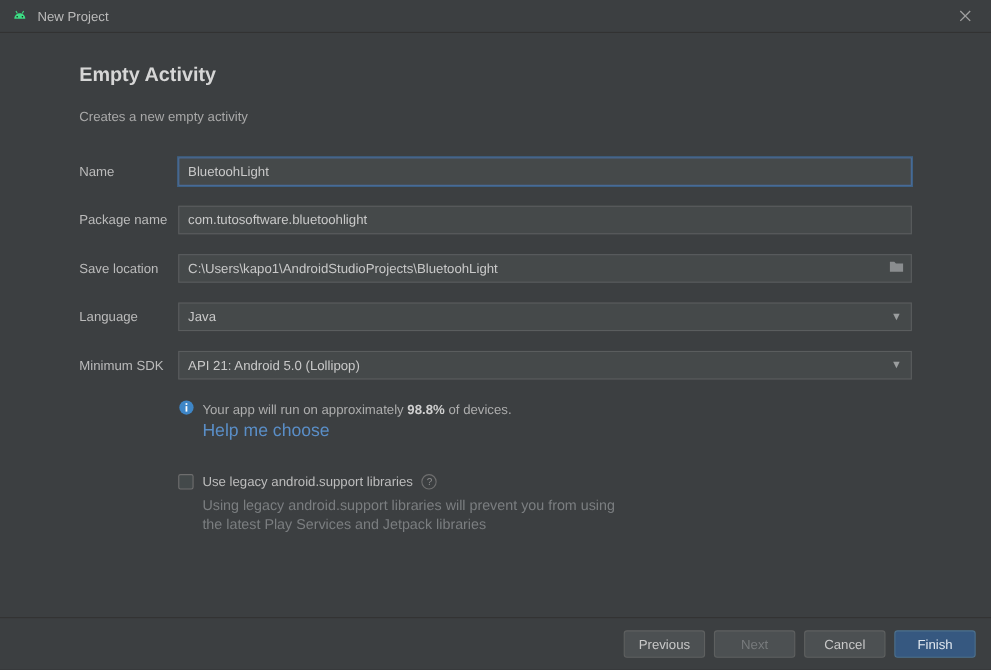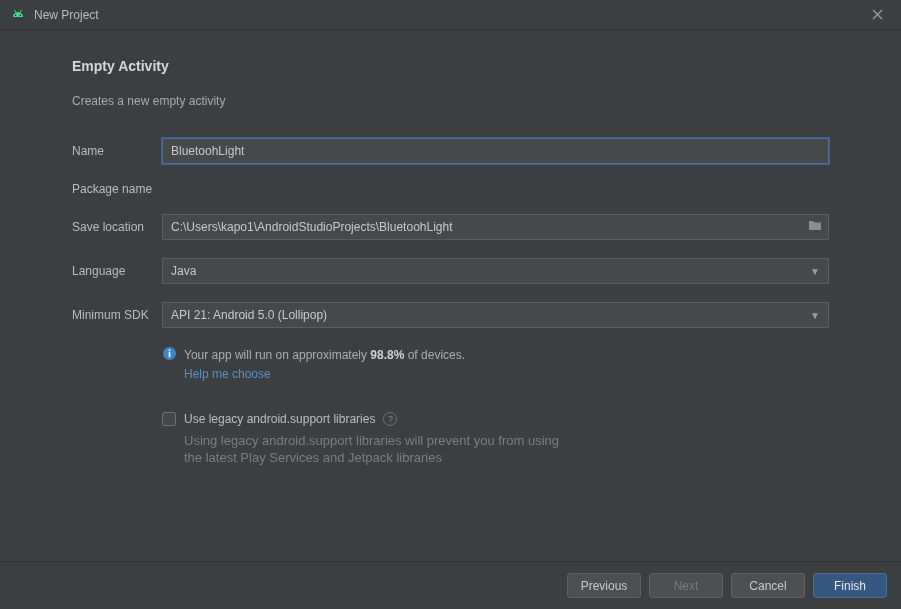--- a/index.html
+++ b/index.html
@@ -3,35 +3,35 @@
 <meta charset="utf-8">
 <style>
   * { box-sizing: border-box; margin: 0; padding: 0; }
   html, body { width: 901px; height: 609px; background: #111; font-family: "Segoe UI", Arial, sans-serif; color: #bababa; overflow: hidden; }
   .dialog { width: 901px; height: 609px; background: #3c3f41; position: relative; display: flex; flex-direction: column; }
   .titlebar { height: 30px; display: flex; align-items: center; padding: 0 8px 0 10px; background: #3c3f41; border-bottom: 1px solid #323232; }
   .titlebar .logo { width: 16px; height: 16px; margin-right: 8px; display: flex; align-items: center; justify-content: center; }
   .titlebar .title { font-size: 12px; color: #bbbbbb; flex: 1; }
   .titlebar .winbtn { width: 32px; height: 30px; display: flex; align-items: center; justify-content: center; color: #a0a0a0; }
   .content { flex: 1; padding: 28px 72px 0 72px; overflow: hidden; }
-  .heading { font-size: 14px; color: #d6d6d6; font-weight: 600; margin-bottom: 20px; }
+  .heading { font-size: 18px; color: #d6d6d6; font-weight: 600; margin-bottom: 20px; }
   .subheading { font-size: 12px; color: #a9a9a9; margin-bottom: 30px; }
   .row { display: flex; align-items: center; margin-bottom: 18px; }
   .label { width: 90px; font-size: 12px; color: #bbbbbb; flex-shrink: 0; }
   .field { flex: 1; height: 26px; background: #45494a; border: 1px solid #5a5d5e; color: #c9c9c9; font-size: 12px; padding: 0 8px; display: flex; align-items: center; position: relative; }
   .field.focused { border: 1px solid #4a6e9e; box-shadow: 0 0 0 1px #3d6185; background: #45494a; }
   .field.select { cursor: default; align-items: center; }
   .field .browse { position: absolute; right: 6px; top: 50%; transform: translateY(-50%); color: #8a8d8f; }
   .chev { position: absolute; right: 8px; top: 50%; transform: translateY(-50%); color: #9b9e9f; font-size: 10px; pointer-events: none; }
   .afterfields { margin-left: 90px; }
   .info-row { display: flex; align-items: flex-start; margin-top: 18px; }
   .info-icon { width: 16px; height: 16px; margin-right: 6px; flex-shrink: 0; }
   .info-text { font-size: 12px; color: #adadad; line-height: 18px; }
   .info-text b { color: #d0d0d0; font-weight: 600; }
-  .help-link { color: #5a8ec7; font-size: 12px; margin-left: 22px; margin-top: 2px; display: inline-block; cursor: pointer; }
+  .help-link { color: #5a8ec7; font-size: 16px; margin-left: 22px; margin-top: 2px; display: inline-block; cursor: pointer; }
   .check-row { display: flex; align-items: center; margin-top: 30px; }
   .checkbox { width: 14px; height: 14px; border: 1px solid #6e6e6e; background: #43494a; margin-right: 8px; flex-shrink: 0; border-radius: 2px; }
   .check-label { font-size: 12px; color: #bdbdbd; margin-right: 8px; }
   .qmark { width: 14px; height: 14px; border: 1px solid #6f6f6f; border-radius: 50%; color: #8d8d8d; font-size: 9px; display: flex; align-items: center; justify-content: center; }
   .hint { font-size: 13px; color: #7b7e80; margin-left: 22px; margin-top: 6px; line-height: 17px; max-width: 380px; }
   .footer { height: 48px; border-top: 1px solid #323232; display: flex; align-items: center; justify-content: flex-end; padding: 0 14px; gap: 8px; margin-top: 13px; }
   .btn { height: 25px; min-width: 74px; padding: 0 12px; background: #4c5052; border: 1px solid #5e6060; color: #c8c8c8; font-size: 12px; display: flex; align-items: center; justify-content: center; border-radius: 3px; cursor: default; }
   .btn.disabled { color: #777a7c; }
   .btn.primary { background: #365880; border: 1px solid #4c708c; color: #e0e7ef; }
 </style>
@@ -64,20 +64,23 @@
 
     <div class="row">
       <div class="label">Name</div>
       <div class="field focused">
           <span>BluetoohLight</span>
         </div>
     </div>
 
     <div class="row">
       <div class="label">Package name</div>
+      <div class="field">
+          <span>com.tutosoftware.bluetoohlight</span>
+        </div>
     </div>
 
     <div class="row">
       <div class="label">Save location</div>
       <div class="field">
         <span>C:\Users\kapo1\AndroidStudioProjects\BluetoohLight</span>
         <span class="browse">
           <svg width="14" height="11" viewBox="0 0 14 11">
               <path fill="#8a8d8f" d="M1 1h4l1.5 1.5H13V10H1z"></path>
             </svg>

